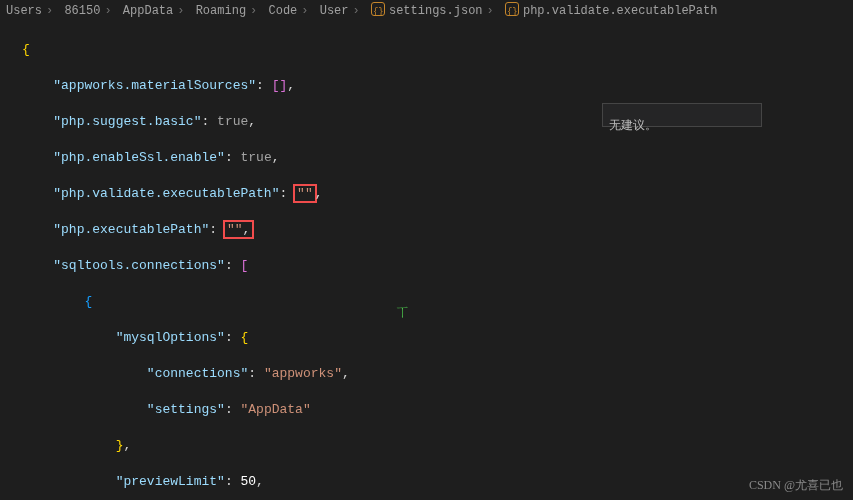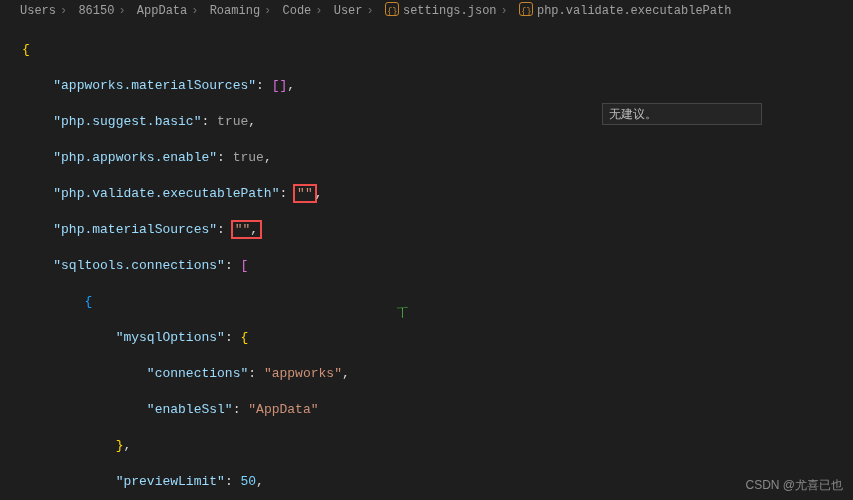--- a/index.html
+++ b/index.html
@@ -1,60 +1,60 @@
 <!DOCTYPE html>
 <html><head>
 <meta charset="utf-8">
 <style>
   html,body{margin:0;padding:0;background:#1e1e1e;color:#d4d4d4;font-family:Consolas,"Courier New",monospace;font-size:13px;width:853px;height:500px;overflow:hidden}
-  .breadcrumb{height:22px;line-height:22px;font-size:12px;color:#a0a0a0;padding-left:20px;background:#1e1e1e;border-bottom:1px solid #1e1e1e;white-space:nowrap;overflow:hidden}
+  .breadcrumb{height:22px;line-height:22px;font-size:12px;color:#a0a0a0;padding-left:6px;background:#1e1e1e;border-bottom:1px solid #1e1e1e;white-space:nowrap;overflow:hidden}
   .breadcrumb .sep{color:#6e6e6e;margin:0 4px}
   .brace-icon{display:inline-block;width:14px;height:14px;vertical-align:-2px;margin-right:4px;border:1px solid #c5862b;border-radius:3px;position:relative;box-sizing:border-box}
   .brace-icon::before{content:"{}";position:absolute;top:-2px;left:1px;font-size:9px;color:#c5862b}
   .editor{position:relative;padding:0 0 0 22px;line-height:18px;white-space:pre;}
   .line{height:18px}
   .k{color:#9cdcfe}     
   .s{color:#ce9178}     
-  .n{color:#7dd3fc}     
+  .n{color:#ffffff}     
   .b{color:#a3a3a3}     
   .p{color:#d4d4d4}     
   .br{color:#ffd700}    
   .br2{color:#da70d6}   
   .br3{color:#179fff}   
   .redbox{border:2px solid #f14c4c;padding:0 2px;margin:0 -2px}
-  .suggest{position:absolute;top:80px;left:602px;width:160px;height:22px;line-height:22px;background:#252526;border:1px solid #454545;color:#bbbbbb;font-size:12px;padding:0 6px;box-sizing:border-box}
+  .suggest{position:absolute;top:80px;left:602px;width:160px;height:22px;line-height:22px;background:#252526;border:1px solid #454545;color:#bbbbbb;font-size:12px;padding:11px 6px;box-sizing:border-box}
   .cursor-mark{position:absolute;top:280px;left:395px;font-family:monospace;font-size:16px;color:#4ec94e;letter-spacing:-2px}
-  .watermark{position:absolute;bottom:6px;right:10px;font-size:12px;color:#8a8a8a;font-family:Liberation Sans, sans-serif}
+  .watermark{position:absolute;bottom:6px;right:10px;font-size:12px;color:#8a8a8a;font-family:Liberation Serif, serif}
 </style>
 </head>
 <body>
 
 <div class="breadcrumb">
   <span>Users</span><span class="sep">›</span>
   <span>86150</span><span class="sep">›</span>
   <span>AppData</span><span class="sep">›</span>
   <span>Roaming</span><span class="sep">›</span>
   <span>Code</span><span class="sep">›</span>
   <span>User</span><span class="sep">›</span>
   <span class="brace-icon"></span><span>settings.json</span><span class="sep">›</span>
   <span class="brace-icon"></span><span>php.validate.executablePath</span>
 </div>
 
 <div class="editor">
 <div class="line"><span class="br">{</span></div>
 <div class="line">    <span class="k">"<span>appworks.materialSources</span>"</span><span class="p">: </span><span class="br2">[]</span><span class="p">,</span></div>
 <div class="line">    <span class="k">"<span>php.suggest.basic</span>"</span><span class="p">: </span><span class="b">true</span><span class="p">,</span></div>
-<div class="line">    <span class="k">"<span>php.appworks.enable</span>"</span><span class="p">: </span><span class="b">true</span><span class="p">,</span></div>
+<div class="line">    <span class="k">"<span>php.enableSsl.enable</span>"</span><span class="p">: </span><span class="b">true</span><span class="p">,</span></div>
 <div class="line">    <span class="k">"<span>php.validate.executablePath</span>"</span><span class="p">: </span><span class="redbox"><span class="s">"<span></span>"</span></span><span class="p">,</span></div>
-<div class="line">    <span class="k">"<span>php.materialSources</span>"</span><span class="p">: </span><span class="redbox"><span class="s">"<span></span>"</span><span class="p">,</span></span></div>
+<div class="line">    <span class="k">"<span>php.executablePath</span>"</span><span class="p">: </span><span class="redbox"><span class="s">"<span></span>"</span><span class="p">,</span></span></div>
 <div class="line">    <span class="k">"<span>sqltools.connections</span>"</span><span class="p">: </span><span class="br2">[</span></div>
 <div class="line">        <span class="br3">{</span></div>
 <div class="line">            <span class="k">"<span>mysqlOptions</span>"</span><span class="p">: </span><span class="br">{</span></div>
 <div class="line">                <span class="k">"<span>connections</span>"</span><span class="p">: </span><span class="s">"<span>appworks</span>"</span><span class="p">,</span></div>
-<div class="line">                <span class="k">"<span>enableSsl</span>"</span><span class="p">: </span><span class="s">"<span>AppData</span>"</span></div>
+<div class="line">                <span class="k">"<span>settings</span>"</span><span class="p">: </span><span class="s">"<span>AppData</span>"</span></div>
 <div class="line">            <span class="br">}</span><span class="p">,</span></div>
 <div class="line">            <span class="k">"<span>previewLimit</span>"</span><span class="p">: </span><span class="n">50</span><span class="p">,</span></div>
 
 
 
 
 
 
 
 

